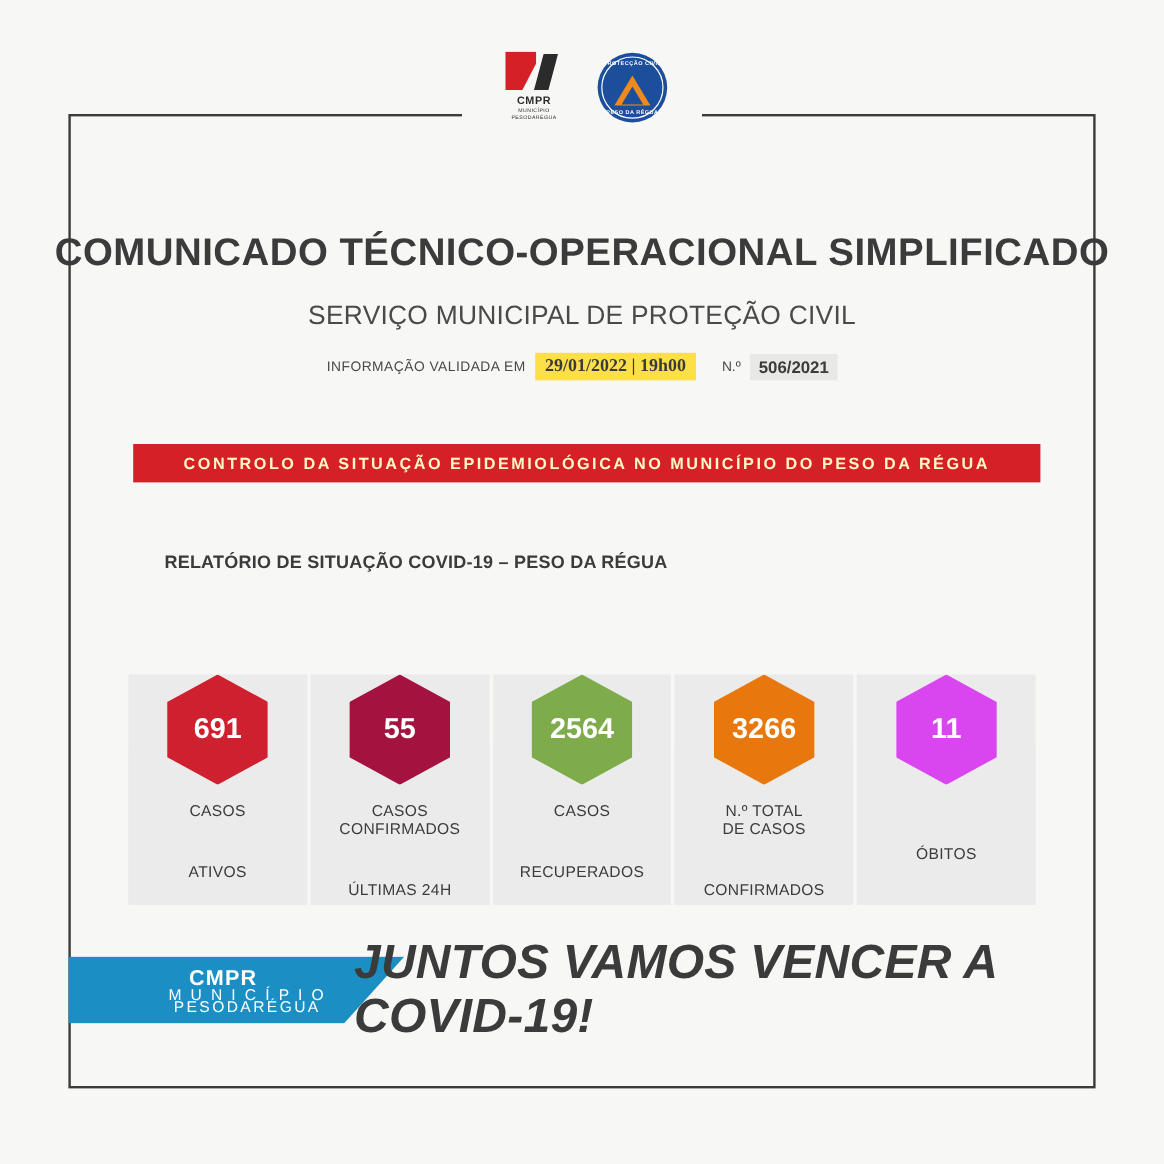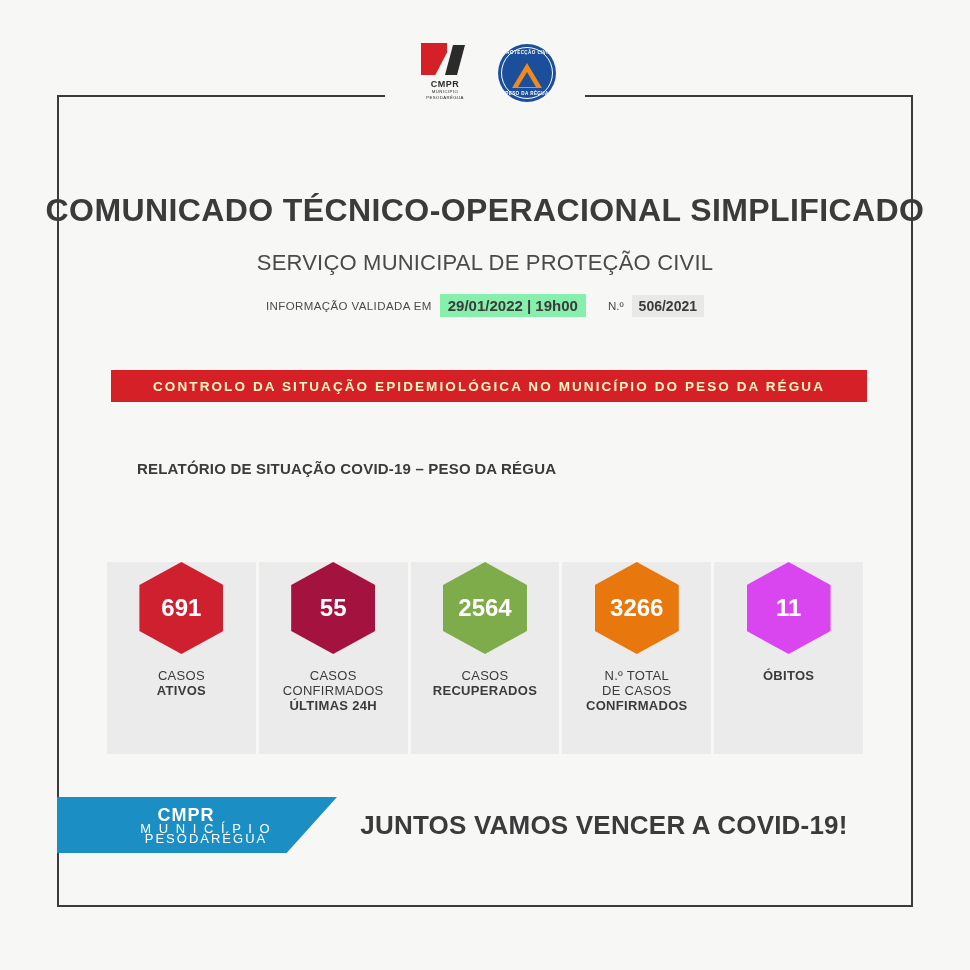--- a/index.html
+++ b/index.html
@@ -181,25 +181,26 @@
     justify-content: center;
     align-items: center;
     gap: 8px;
   }
   .info-label {
     font-size: 11.5px;
     color: #4a4a4a;
     letter-spacing: 0.4px;
   }
   .info-chip {
-    background: #86efac;
+    background: #fde047;
     padding: 3px 8px;
     font-size: 15px;
     font-weight: bold;
     color: #3b3b3b;
+    font-family: Liberation Serif, serif;
   }
   .info-num-label {
     font-size: 11.5px;
     color: #4a4a4a;
     margin-left: 14px;
   }
   .info-chip-small {
     background: #e8e8e6;
     padding: 3px 7px;
     font-size: 14px;
@@ -284,21 +285,21 @@
     position: absolute;
     left: 0;
     top: 106px;
     width: 100%;
     text-align: center;
     font-size: 13px;
     color: #3b3b3b;
     line-height: 15px;
     letter-spacing: 0.3px;
   }
-  .card .label .bold { font-weight: bold; }
+  .card .label .bold { font-weight: normal; margin-top: 36px; }
 
   
   .footer {
     position: absolute;
     left: 57px;
     top: 797px;
     width: 856px;
     height: 56px;
   }
   .footer-blue {
@@ -333,24 +334,25 @@
   }
   .footer-slogan {
     position: absolute;
     left: 238px;
     top: 0;
     width: 618px;
     height: 56px;
     display: flex;
     align-items: center;
     justify-content: center;
-    font-size: 26px;
+    font-size: 40px;
     font-weight: bold;
     color: #3b3b3b;
     letter-spacing: 0.2px;
+    font-style: italic;
   }
 </style>
 </head>
 <body>
 
 <div class="page">
 
   <div class="frame"></div>
   <div class="frame-gap"></div>
 

